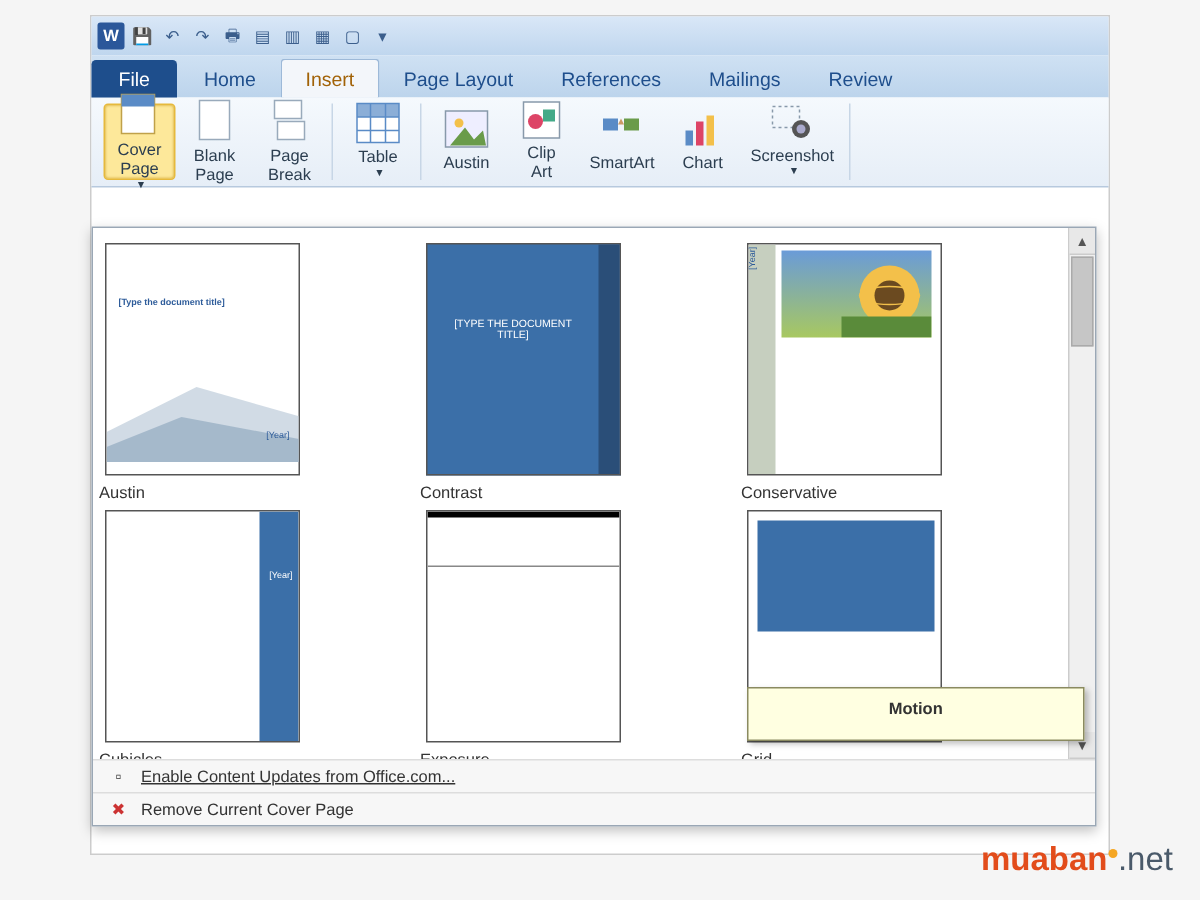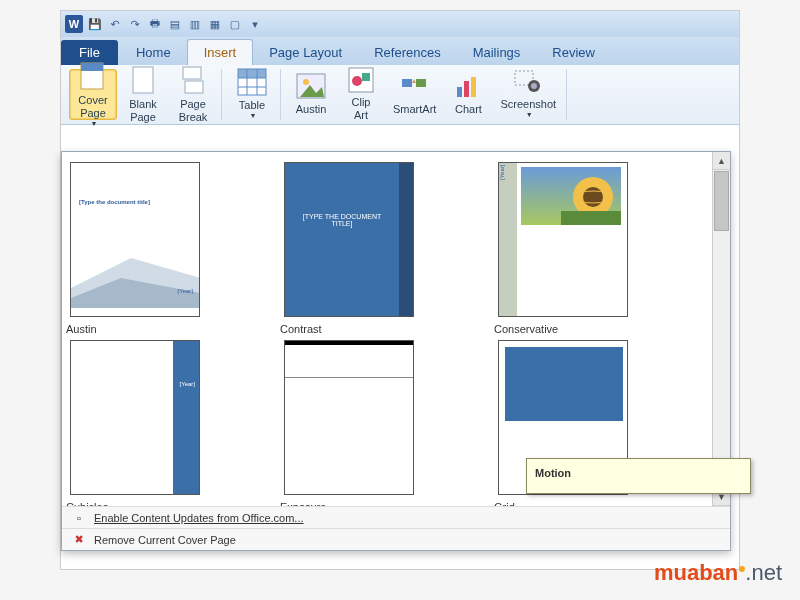--- a/index.html
+++ b/index.html
@@ -269,19 +269,19 @@
       <span style="text-decoration:underline">Enable Content Updates from Office.com...</span>
     </div>
     <div class="menu-row">
       <span class="menu-icon" style="color:#c33">✖</span>
       <span>Remove Current Cover Page</span>
     </div>
   </div>
 
 </div>
 
-<div class="tooltip" style="left:526px;top:458px;">
+<div class="tooltip" style="left:498px;top:458px;text-align:center;">
   <div class="tooltip-title">Motion</div>
 </div>
 
 <div class="watermark">
   <span>muaban</span><span class="dot"></span><span class="net">.net</span>
 </div>
 
 </body></html>

